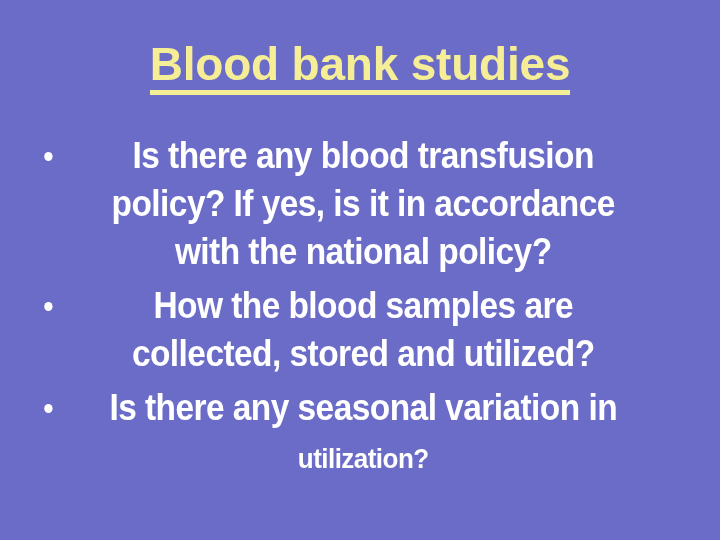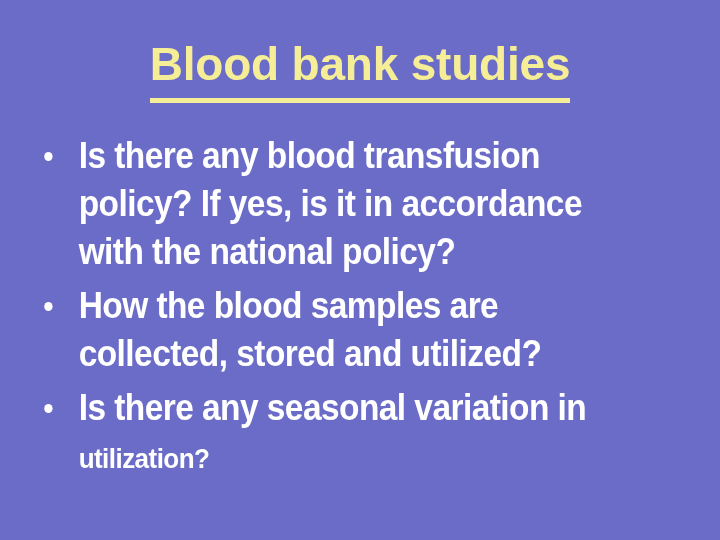--- a/index.html
+++ b/index.html
@@ -31,29 +31,30 @@
   #slide-title {
     display: inline-block;
     color: #F5EE96;
     font-family: "Liberation Sans", sans-serif;
     font-weight: bold;
     font-size: 46px;
     line-height: 48px;
     letter-spacing: -0.2px;
     white-space: nowrap;
     border-bottom: 5px solid #F5EE96;
-    padding-bottom: 10px;
+    padding-bottom: 2px;
   }
 
   
   #body-block {
     position: absolute;
     left: 34px;
     top: 132px;
     width: 660px;
+    text-align: center;
   }
   .bullet-item {
     position: relative;
     padding-left: 48px;
     margin: 0 0 6px 0;
     color: #FFFFFF;
     font-family: "Liberation Sans", sans-serif;
     font-weight: bold;
     font-size: 36px;
     line-height: 48px;

